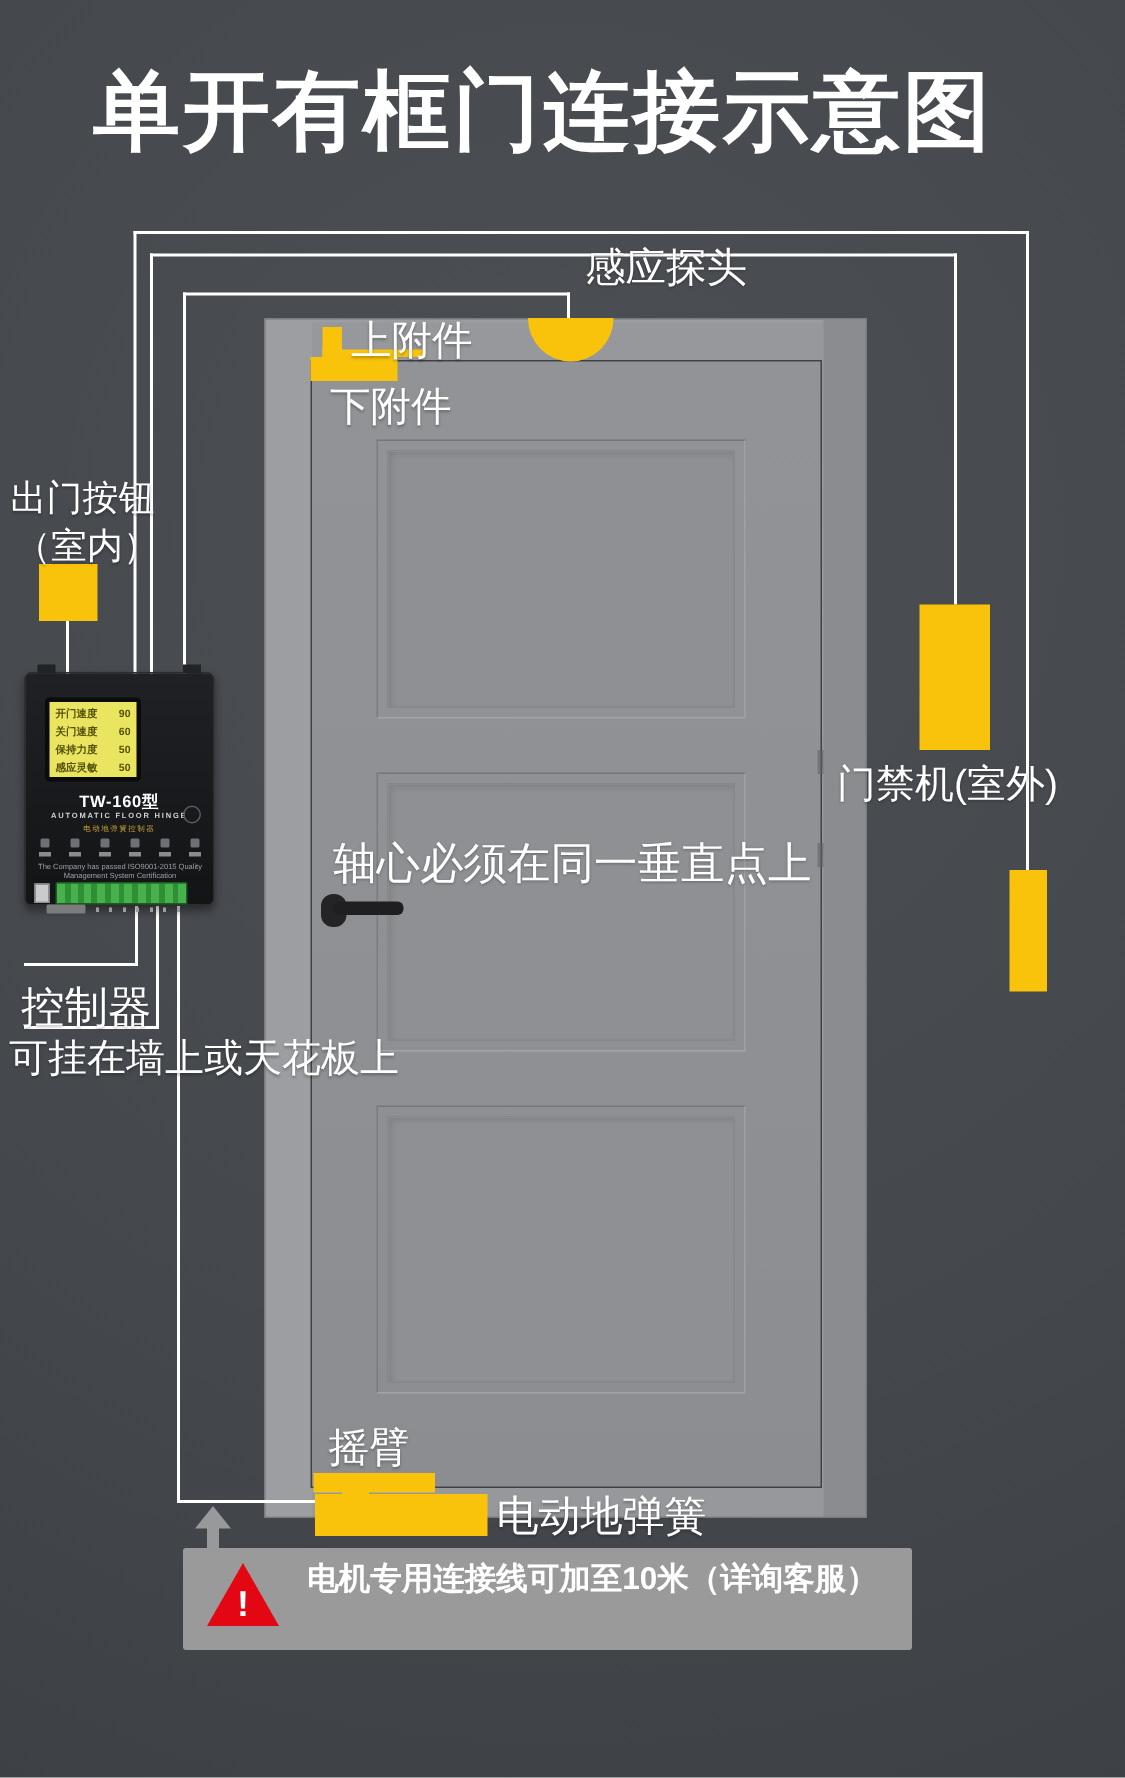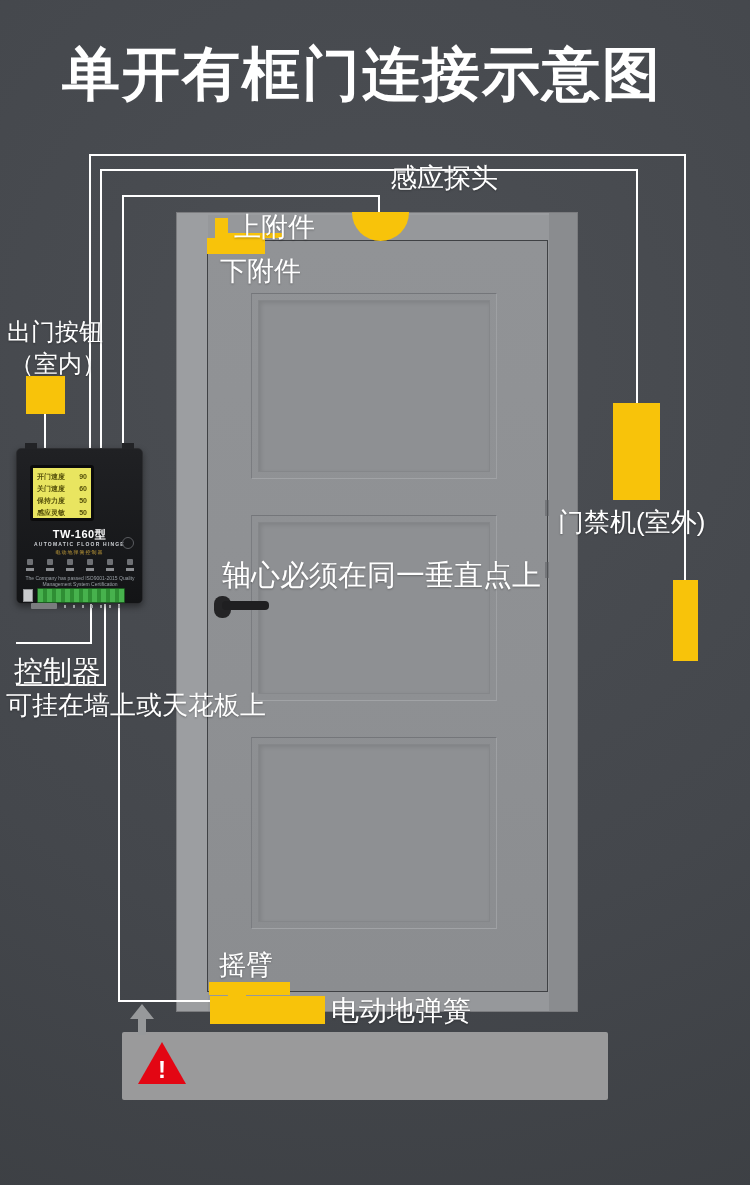--- a/index.html
+++ b/index.html
@@ -179,16 +179,17 @@
     <div class="ctrl-foot"></div>
   </div>
 
   <div class="arrow-up-head"></div>
   <div class="arrow-up-stem"></div>
 
   <div class="warnbox">
     <div class="warn-tri"></div>
     <div class="warn-excl">!</div>
     <div class="warn-text">
+      <div>电机专用连接线可加至10米（详询客服）</div>
     </div>
   </div>
 
 </div>
 
 </body></html>

